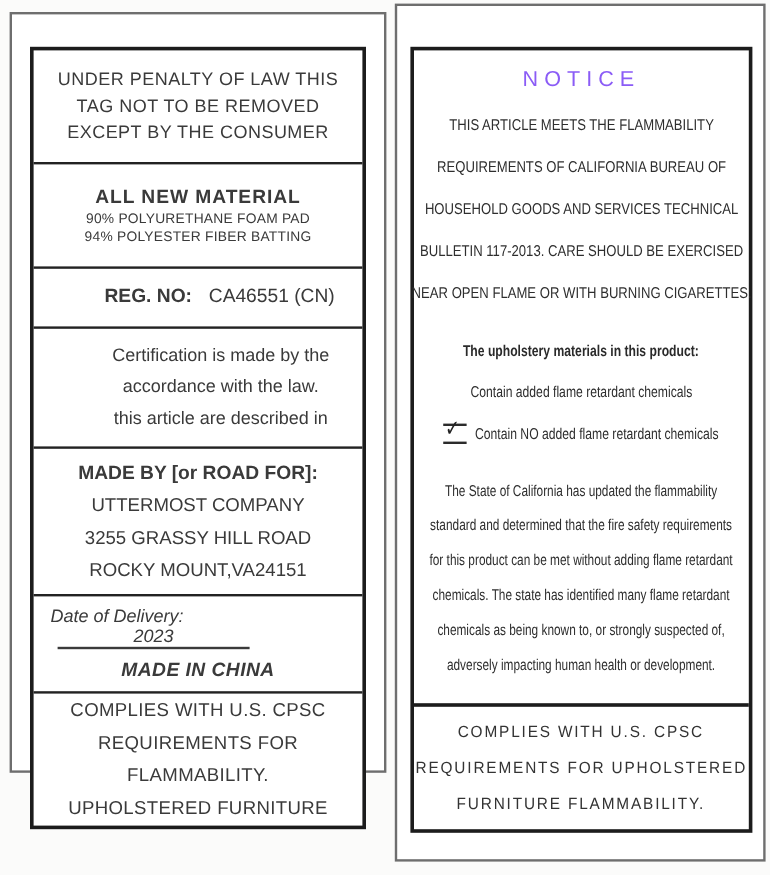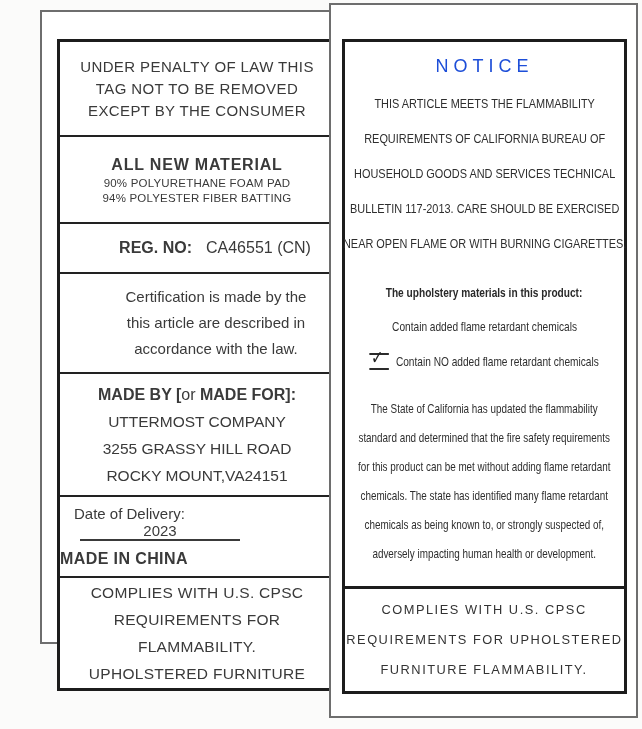--- a/index.html
+++ b/index.html
@@ -5,49 +5,49 @@
   html,body{margin:0;padding:0;}
   body{
     width:642px;height:729px;
     background:#fbfbfa;
     font-family:"Liberation Sans", sans-serif;
     color:#3a3a3a;
     position:relative;
     overflow:hidden;
   }
   .panel{position:absolute;background:#fff;border:2px solid #6e6e6e;box-sizing:border-box;}
-  .panel-left{left:8px;top:10px;width:314px;height:634px;margin-left:32px;}
+  .panel-left{left:8px;top:10px;width:314px;height:634px;}
   .panel-right{left:329px;top:3px;width:309px;height:715px;}
   .inner-box{position:absolute;border:3px solid #1c1c1c;box-sizing:border-box;background:#fff;}
   .inner-left{left:15px;top:27px;width:280px;height:652px;display:flex;flex-direction:column;}
   .inner-right{left:11px;top:34px;width:285px;height:655px;display:flex;flex-direction:column;}
 
   
   .sec{box-sizing:border-box;display:flex;flex-direction:column;justify-content:center;align-items:center;text-align:center;}
   .sec + .sec{border-top:2px solid #222;}
   .sec-penalty{height:94px;font-size:15px;line-height:22px;letter-spacing:.4px;}
   .sec-material{height:87px;}
   .material-title{font-size:16px;font-weight:bold;letter-spacing:.8px;line-height:22px;}
   .material-sub{font-size:15px;font-weight:bold;line-height:21px;}
   .material-comp{font-size:11.5px;line-height:15px;letter-spacing:.2px;}
   .sec-reg{height:50px;font-size:16px;flex-direction:row;gap:14px;padding-left:36px;}
   .reg-label{font-weight:bold;}
   .sec-cert{height:101px;font-size:15px;line-height:26px;padding-left:38px;}
   .sec-madeby{height:124px;font-size:15.5px;line-height:27px;}
   .madeby-heading{font-weight:bold;font-size:16px;}
-  .madeby-or{font-weight:normal;}
-  .sec-delivery{height:81px;align-items:flex-start;}
+  .madeby-or{font-weight:bold;}
+  .sec-delivery{height:81px;align-items:center;font-style:italic;}
   .delivery-row{font-size:15px;text-align:left;padding-left:14px;margin-bottom:9px;}
   .delivery-line{display:inline-block;width:160px;border-bottom:2px solid #3a3a3a;text-align:center;margin-left:6px;line-height:17px;}
   .origin{font-size:16px;font-weight:bold;letter-spacing:.4px;text-align:center;}
   .sec-cpsc-left{height:113px;font-size:15.5px;line-height:27px;letter-spacing:.3px;}
 
   
   .notice-main{flex:1 1 auto;display:flex;flex-direction:column;align-items:center;}
-  .notice-title{margin-top:14px;font-size:18px;letter-spacing:5px;color:#1d4ed8;}
+  .notice-title{margin-top:14px;font-size:18px;letter-spacing:5px;color:#8b5cf6;}
   .caps-line{white-space:nowrap;transform:scaleX(.84);transform-origin:50% 50%;font-size:13px;line-height:35px;color:#2e2e2e;}
   .caps-para{margin-top:9px;text-align:center;}
   .uph-heading{margin-top:24px;font-weight:bold;font-size:13px;transform:scaleX(.78);white-space:nowrap;color:#2a2a2a;}
   .uph-opt{margin-top:19px;font-size:13px;transform:scaleX(.78);white-space:nowrap;color:#2e2e2e;}
   .uph-opt-row{display:flex;align-items:center;}
   .checkbox{display:inline-block;width:25px;height:13px;border-top:2px solid #2b2b2b;border-bottom:2px solid #2b2b2b;position:relative;margin-right:9px;}
   .checkbox .tick{position:absolute;left:2px;top:-7px;font-size:19px;color:#222;line-height:19px;}
   .state-para{margin-top:24px;text-align:center;}
   .state-line{white-space:nowrap;transform:scaleX(.76);transform-origin:50% 50%;font-size:13px;line-height:29px;color:#2e2e2e;}
   .sec-cpsc-right{border-top:3px solid #1c1c1c;height:102px;display:flex;flex-direction:column;justify-content:center;align-items:center;}
@@ -73,26 +73,26 @@
         <div class="material-comp">94% POLYESTER FIBER BATTING</div>
       </div>
 
       <div class="sec sec-reg">
         <span class="reg-label">REG. NO:</span>
         <span class="reg-value">CA46551 (CN)</span>
       </div>
 
       <div class="sec sec-cert">
         <div>Certification is made by the</div>
+        <div>accordance with the law.</div>
         <div>this article are described in</div>
-        <div>accordance with the law.</div>
       </div>
 
       <div class="sec sec-madeby">
-        <div class="madeby-heading"><span>MADE BY [</span><span class="madeby-or">or</span><span> MADE FOR]:</span></div>
+        <div class="madeby-heading"><span>MADE BY [</span><span class="madeby-or">or</span><span> ROAD FOR]:</span></div>
         <div>UTTERMOST COMPANY</div>
         <div>3255 GRASSY HILL ROAD</div>
         <div>ROCKY MOUNT,VA24151</div>
       </div>
 
       <div class="sec sec-delivery">
         <div class="delivery-row">
           <span>Date of Delivery:</span><span class="delivery-line">2023</span>
         </div>
         <div class="origin">MADE IN CHINA</div>

